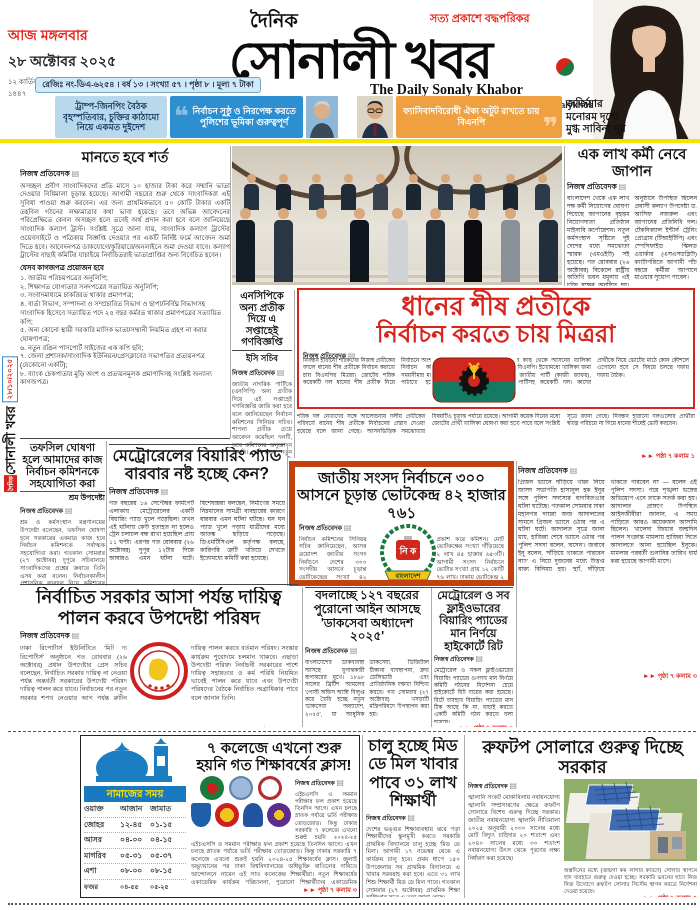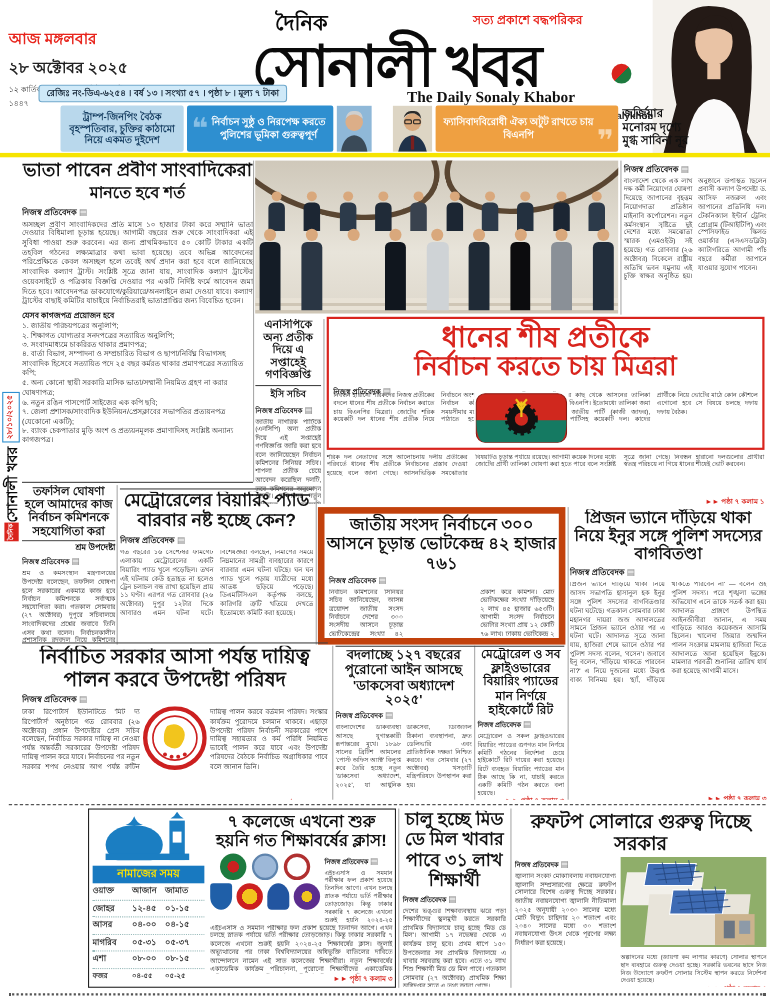--- a/index.html
+++ b/index.html
@@ -110,21 +110,20 @@
 
   <div class="abs" style="left:0; top:139px; width:700px; height:4px; background:#f6e400;"></div>
 
   <div class="abs" style="left:0px; top:356px; width:16px; height:215px;">
     <div style="writing-mode:vertical-rl; transform:rotate(180deg); border:1px solid #2e8fd0; color:#d9241d; font-size:7px; font-weight:bold; padding:2px 1px; margin-left:2px;">২৮/১০/২০২৫</div>
     <div style="writing-mode:vertical-rl; transform:rotate(180deg); font-size:13px; font-weight:900; color:#0a0a0a; margin-top:4px; margin-left:1px;">সোনালী খবর</div>
     <div style="writing-mode:vertical-rl; transform:rotate(180deg); font-size:6px; font-weight:bold; color:#fff; background:#d9241d; padding:1px; margin-left:4px;">দৈনিক</div>
   </div>
 
   <div class="abs" style="left:20px; top:146px; width:210px; height:290px; overflow:hidden;">
-    <div class="hl c" style="font-size:16.5px;">ভাতা পাবেন প্রবীণ সাংবাদিকেরা</div>
     <div class="hl c red" style="font-size:14.5px; margin-top:3px;">মানতে হবে শর্ত</div>
     <div class="byline"><span>নিজস্ব প্রতিবেদক</span> <span class="bicon">▤</span></div>
     <div class="body-txt">অসচ্ছল প্রবীণ সাংবাদিকদের প্রতি মাসে ১০ হাজার টাকা করে সম্মানি ভাতা দেওয়ার বিধিমালা চূড়ান্ত হয়েছে। আগামী বছরের শুরু থেকে সাংবাদিকরা এই সুবিধা পাওয়া শুরু করবেন। এর জন্য প্রাথমিকভাবে ৫০ কোটি টাকার একটি তহবিল গঠনের লক্ষ্যমাত্রার কথা ভাবা হয়েছে। তবে অভিন্ন আবেদনের পরিপ্রেক্ষিতে কেবল অসচ্ছল হলে তবেই অর্থ প্রদান করা হবে বলে জানিয়েছে সাংবাদিক কল্যাণ ট্রাস্ট। সংশ্লিষ্ট সূত্রে জানা যায়, সাংবাদিক কল্যাণ ট্রাস্টের ওয়েবসাইটে ও পত্রিকায় বিজ্ঞপ্তি দেওয়ার পর একটি নির্দিষ্ট ফর্মে আবেদন জমা দিতে হবে। আবেদনপত্র ডাকযোগে/কুরিয়ারে/অনলাইনে জমা দেওয়া যাবে। কল্যাণ ট্রাস্টের বাছাই কমিটির যাচাইয়ে নির্বাচিতরাই ভাতাপ্রাপ্তির জন্য বিবেচিত হবেন।</div>
     <div style="font-size:7px; font-weight:bold; margin-top:2px;">যেসব কাগজপত্র প্রয়োজন হবে</div>
     <div class="body-txt pre" style="text-align:left;">১. জাতীয় পরিচয়পত্রের অনুলিপি;
 ২. শিক্ষাগত যোগ্যতার সনদপত্রের সত্যায়িত অনুলিপি;
 ৩. সংবাদমাধ্যমে চাকরিরত থাকার প্রমাণপত্র;
 ৪. বার্তা বিভাগ, সম্পাদনা ও সম্প্রচারিত বিভাগ ও ছাপা/নির্বিঘ্ন বিভাগসহ সাংবাদিক হিসেবে সত্যায়িত পদে ২৫ বছর কর্মরত থাকার প্রমাণপত্রের সত্যায়িত কপি;
 ৫. অন্য কোনো স্থায়ী সরকারি মাসিক ভাতা/সম্মানী নিয়মিত গ্রহণ না করার ঘোষণাপত্র;
 ৬. নতুন রঙিন পাসপোর্ট সাইজের এক কপি ছবি;
@@ -212,20 +211,21 @@
           <div class="torso" style="width:19px;height:62px;background:#8a9097"></div>
         </div>
       <div class="person">
           <div class="head" style="width:11px;height:11px"></div>
           <div class="torso" style="width:19px;height:62px;background:#222e3c"></div>
         </div>
     </div>
   </div>
 
   <div class="abs" style="left:567px; top:146px; width:130px; height:140px; overflow:hidden;">
+    <div class="hl c" style="font-size:14.5px;">এক লাখ কর্মী নেবে জাপান</div>
     <div class="byline"><span>নিজস্ব প্রতিবেদক</span> <span class="bicon">▤</span></div>
     <div class="body-txt" style="columns:2; column-gap:5px; font-size:6px; height:96px;">বাংলাদেশ থেকে এক লাখ দক্ষ কর্মী নিয়োগের ঘোষণা দিয়েছে জাপানের বৃহত্তম নিয়োগদাতা প্রতিষ্ঠান মাইনাবি কর্পোরেশন। নতুন কর্মসংস্থান সৃষ্টিতে দুই দেশের মধ্যে সমঝোতা স্মারক (এমওইউ) সই হয়েছে। গত রোববার (২৬ অক্টোবর) বিকেলে রাষ্ট্রীয় অতিথি ভবন যমুনায় এই চুক্তি স্বাক্ষর অনুষ্ঠিত হয়। অনুষ্ঠানে উপস্থিত ছিলেন প্রবাসী কল্যাণ উপদেষ্টা ড. আসিফ নজরুল এবং জাপানের প্রতিনিধি দল। টেকনিক্যাল ইন্টার্ন ট্রেনিং প্রোগ্রাম (টিআইটিপি) এবং স্পেসিফাইড স্কিলড ওয়ার্কার (এসএসডব্লিউ) ক্যাটাগরিতে আগামী পাঁচ বছরে কর্মীরা জাপানে যাওয়ার সুযোগ পাবেন।</div>
 
   </div>
 
   <div class="abs" style="left:232px; top:290px; width:60px; height:168px; overflow:hidden;">
     <div class="hl c" style="font-size:10px;">এনসিপিকে অন্য প্রতীক দিয়ে এ সপ্তাহেই গণবিজ্ঞপ্তি</div>
     <div class="c" style="font-size:8.5px; font-weight:bold; color:#111; border-top:1px solid #444; margin-top:2px; padding-top:1px;">ইসি সচিব</div>
     <div class="byline" style="font-size:6.5px;"><span>নিজস্ব প্রতিবেদক</span> <span class="bicon">▤</span></div>
     <div class="body-txt" style="font-size:5.8px;">জাতীয় নাগরিক পার্টিকে (এনসিপি) অন্য প্রতীক দিয়ে এই সপ্তাহেই গণবিজ্ঞপ্তি জারি করা হবে বলে জানিয়েছেন নির্বাচন কমিশনের সিনিয়র সচিব। শাপলা প্রতীক চেয়ে আবেদন করেছিল দলটি, তবে কমিশনের অনুমোদন পায়নি। কমিশনের নতুন বিধিমালা অনুযায়ী রাজনৈতিক দলগুলোর তালিকা থেকেই প্রতীক বরাদ্দ করা হবে। শাপলা প্রতীক তফসিলভুক্ত না করার সিদ্ধান্তে অনড় রয়েছে নির্বাচন কমিশন।</div>
@@ -267,26 +267,35 @@
     <div class="hl c" style="font-size:16px;">মেট্রোরেলের বিয়ারিং প্যাড বারবার নষ্ট হচ্ছে কেন?</div>
     <div class="byline"><span>নিজস্ব প্রতিবেদক</span> <span class="bicon">▤</span></div>
     <div class="body-txt" style="columns:2; column-gap:6px; font-size:6px; height:86px;">গত বছরের ১৬ সেপ্টেম্বর ফার্মগেট এলাকায় মেট্রোরেলের একটি বিয়ারিং প্যাড খুলে পড়েছিল। তখন এই ঘটনায় কেউ হতাহত না হলেও ট্রেন চলাচল বন্ধ রাখা হয়েছিল প্রায় ১১ ঘণ্টা। এরপর গত রোববার (২৬ অক্টোবর) দুপুর ১২টার দিকে আবারও এমন ঘটনা ঘটে। বিশেষজ্ঞরা বলছেন, নির্মাণের সময়ে নিম্নমানের সামগ্রী ব্যবহারের কারণে বারবার এমন ঘটনা ঘটছে। ঘন ঘন প্যাড খুলে পড়ায় যাত্রীদের মধ্যে আতঙ্ক ছড়িয়ে পড়েছে। ডিএমটিসিএল কর্তৃপক্ষ বলছে, কারিগরি ত্রুটি খতিয়ে দেখতে ইতোমধ্যে কমিটি করা হয়েছে।</div>
   </div>
 
   <div class="abs" style="left:289px; top:461px; width:225px; height:125px; border:6px solid #c2410c; overflow:hidden; background:#fff;">
     <div class="hl c" style="font-size:15px; margin-top:2px;">জাতীয় সংসদ নির্বাচনে ৩০০ আসনে চূড়ান্ত ভোটকেন্দ্র ৪২ হাজার ৭৬১</div>
     <div style="position:relative; margin:2px 4px 0;">
       <div class="byline" style="font-size:6.5px;"><span>নিজস্ব প্রতিবেদক</span> <span class="bicon">▤</span></div>
       <div class="body-txt" style="columns:2; column-gap:70px; font-size:5.8px; height:62px;">নির্বাচন কমিশনের সিনিয়র সচিব জানিয়েছেন, আসন্ন ত্রয়োদশ জাতীয় সংসদ নির্বাচনে দেশের ৩০০ সংসদীয় আসনে চূড়ান্ত ভোটকেন্দ্রের সংখ্যা ৪২ হাজার ৭৬১টি। গতকাল ভোটকেন্দ্রের চূড়ান্ত তালিকা প্রকাশ করে কমিশন। মোট ভোটকক্ষের সংখ্যা দাঁড়িয়েছে ২ লাখ ৪৫ হাজার ৬৫৩টি। আগামী সংসদ নির্বাচনে ভোটার সংখ্যা প্রায় ১২ কোটি ৭৬ লাখ। ঢাকায় ভোটকেন্দ্র ২ হাজার ১৪টি, যেখানে থাকবে ১৩ হাজার ভোটকক্ষ। একটি কেন্দ্রে গড়ে ৩ হাজার ভোটার ভোট দেবেন।</div>
+      <div style="position:absolute; left:78px; top:0px; width:62px; height:66px;">
+        <svg width="62" height="66" viewBox="0 0 62 66">
+          <circle cx="31" cy="29" r="26" fill="#fff" stroke="#1d7a3e" stroke-width="4" stroke-dasharray="4 2"></circle>
+          <rect x="19" y="17" width="24" height="20" rx="3" fill="#d0281e"></rect>
+          <rect x="27" y="13" width="8" height="4" fill="#b9b9b9"></rect>
+          <text x="31" y="31" font-size="9" fill="#fff" text-anchor="middle" font-weight="bold">নি ক</text>
+          <path d="M8 48 L54 48 L50 57 L12 57 Z" fill="#f2c51d" stroke="#1d7a3e" stroke-width="1"></path>
+          <text x="31" y="55" font-size="6.5" fill="#0a3a1e" text-anchor="middle" font-weight="bold">বাংলাদেশ</text>
+        </svg>
+      </div>
     </div>
     <div class="jump" style="margin-right:4px;">►► পৃষ্ঠা ৭ কলাম ৫</div>
   </div>
 
   <div class="abs" style="left:518px; top:463px; width:179px; height:264px; overflow:hidden;">
-    <div class="hl c" style="font-size:14.5px;">প্রিজন ভ্যানে দাঁড়িয়ে থাকা নিয়ে ইনুর সঙ্গে পুলিশ সদস্যের বাগবিতণ্ডা</div>
     <div class="byline"><span>নিজস্ব প্রতিবেদক</span> <span class="bicon">▤</span></div>
     <div class="body-txt" style="columns:2; column-gap:6px; font-size:6px; height:192px;">প্রিজন ভ্যানে দাঁড়িয়ে থাকা নিয়ে জাসদ সভাপতি হাসানুল হক ইনুর সঙ্গে পুলিশ সদস্যের বাগবিতণ্ডার ঘটনা ঘটেছে। গতকাল সোমবার ঢাকা মহানগর দায়রা জজ আদালতের সামনে প্রিজন ভ্যানে ওঠার পর এ ঘটনা ঘটে। আদালত সূত্রে জানা যায়, হাজিরা শেষে ভ্যানে ওঠার পর পুলিশ সদস্য বলেন, 'বসেন'। জবাবে ইনু বলেন, 'দাঁড়িয়ে থাকতে পারবেন না?' এ নিয়ে দুজনের মধ্যে উত্তপ্ত বাক্য বিনিময় হয়। 'হ্যাঁ, দাঁড়িয়ে থাকতে পারবেন না' — বলেন ওই পুলিশ সদস্য। পরে শৃঙ্খলা ভঙ্গের অভিযোগ এনে তাকে সতর্ক করা হয়। আদালত প্রাঙ্গণে উপস্থিত আইনজীবীরা জানান, এ সময় গাড়িতে আরও কয়েকজন আসামি ছিলেন। খালেদা জিয়ার জন্মদিন পালন সংক্রান্ত মামলায় হাজিরা দিতে আদালতে আনা হয়েছিল ইনুকে। মামলার পরবর্তী শুনানির তারিখ ধার্য করা হয়েছে আগামী মাসে।</div>
     <div class="jump">►► পৃষ্ঠা ৭ কলাম ৩</div>
   </div>
 
   <div class="abs" style="left:20px; top:587px; width:278px; height:140px; overflow:hidden;">
     <div class="hl c" style="font-size:18px;">নির্বাচিত সরকার আসা পর্যন্ত দায়িত্ব পালন করবে উপদেষ্টা পরিষদ</div>
     <div style="position:relative; margin-top:2px;">
       <div class="byline"><span>নিজস্ব প্রতিবেদক</span> <span class="bicon">▤</span></div>
       <div class="body-txt" style="columns:2; column-gap:64px; font-size:6.2px; height:82px;">ঢাকা রিপোর্টার্স ইউনিটিতে 'মিট দ্য রিপোর্টার্স' অনুষ্ঠানে গত রোববার (২৬ অক্টোবর) প্রধান উপদেষ্টার প্রেস সচিব বলেছেন, নির্বাচিত সরকার দায়িত্ব না নেওয়া পর্যন্ত অন্তর্বর্তী সরকারের উপদেষ্টা পরিষদ দায়িত্ব পালন করে যাবে। নির্বাচনের পর নতুন সরকার শপথ নেওয়ার আগ পর্যন্ত রুটিন দায়িত্ব পালন করবে বর্তমান পরিষদ। সংস্কার কার্যক্রম পুরোদমে চলমান থাকবে। এছাড়া উপদেষ্টা পরিষদ নির্বাচনী সরকারের পাশে দায়িত্ব সহায়তার ও কর্ম পরিধি নিয়মিত ভাবেই পালন করে যাবে এবং উপদেষ্টা পরিষদের বৈঠকে নির্বাচিত অগ্রাধিকার পাবে বলে জানান তিনি।</div>

